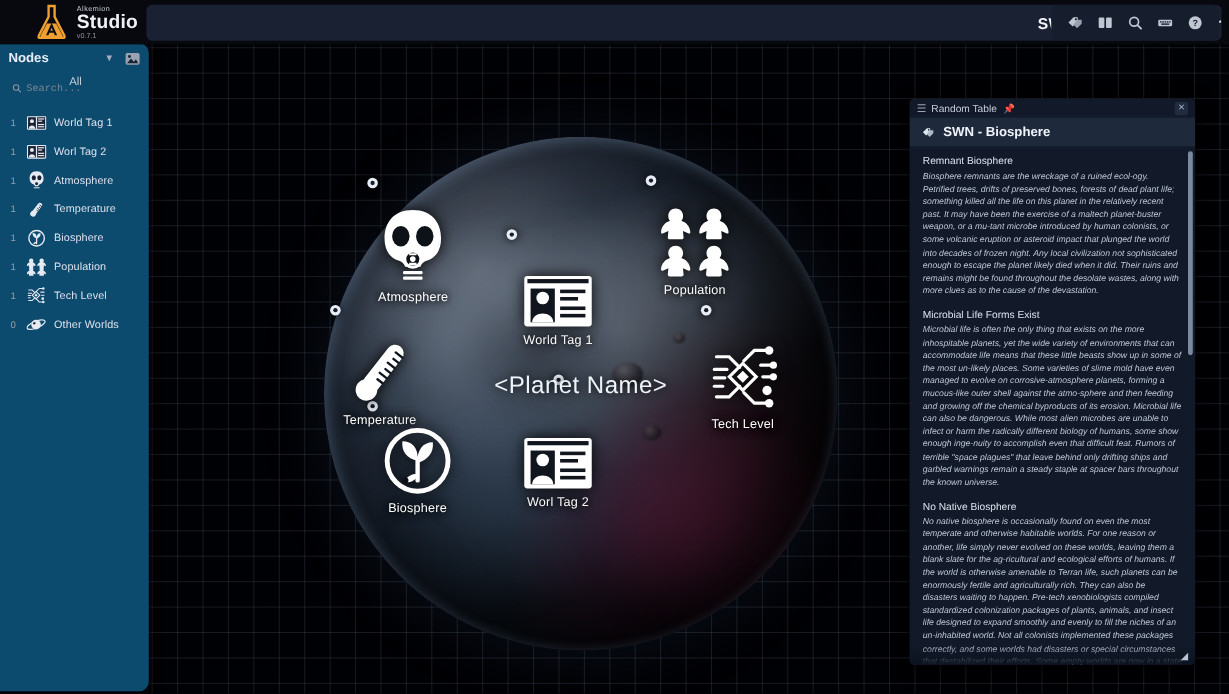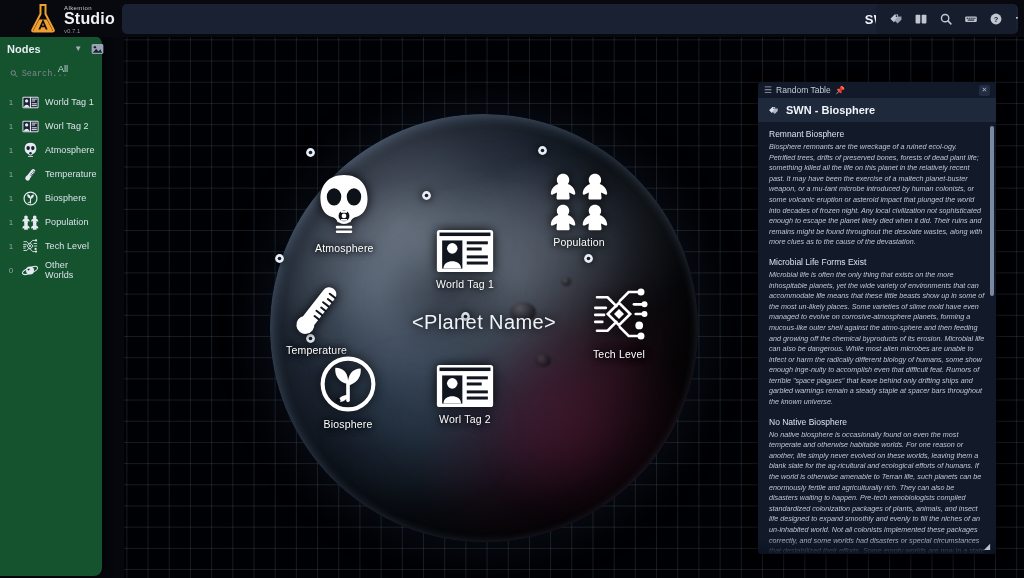--- a/index.html
+++ b/index.html
@@ -28,22 +28,22 @@
   .title-bar span { font-size:13px; font-weight:bold; color:#f2f5fa;
     letter-spacing:.3px; }
 
   .tool-cluster { position:absolute; left:876px; top:4px; width:140px;
     height:30px; background:#161d2d; border-radius:5px; display:flex;
     align-items:center; justify-content:space-around; padding:0 8px; }
   .tool-btn { width:20px; height:20px; display:flex; align-items:center;
     justify-content:center; cursor:pointer; opacity:.85; }
 
   
-  .sidebar { position:absolute; left:0; top:36px; width:102px; height:540px;
-    background:#14532d; border-radius:0 8px 8px 0; z-index:30;
+  .sidebar { position:absolute; left:0; top:36px; width:124px; height:540px;
+    background:#0c4a6e; border-radius:0 8px 8px 0; z-index:30;
     box-shadow:2px 0 8px rgba(0,0,0,.5); }
   .sb-head { display:flex; align-items:center; height:25px; padding:0 7px;
     gap:6px; }
   .sb-title { font-size:11px; font-weight:bold; color:#e8ecf4; }
   .sb-filter { font-size:9.5px; color:#c6ccd8; margin-left:11px;margin-top:40px; }
   .sb-caret { margin-left:auto; margin-right:3px; color:#a8afbd; font-size:8px; }
   .sb-imgbtn { width:13px; height:12px; display:flex; align-items:center;
     justify-content:center; cursor:pointer; }
 
   .sb-search { margin:4px 6px 0 6px; height:17px; display:flex;

